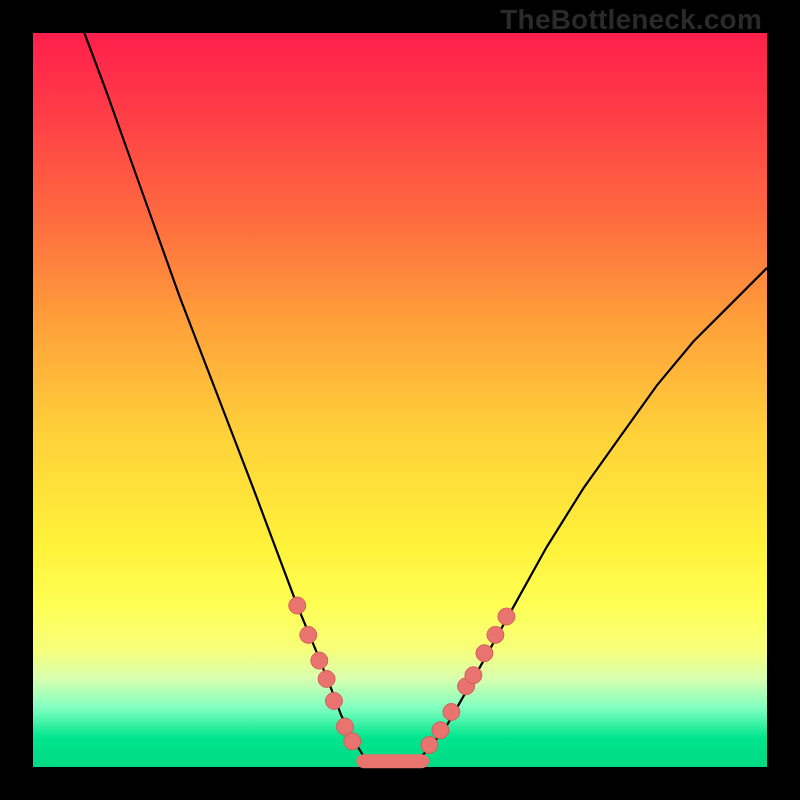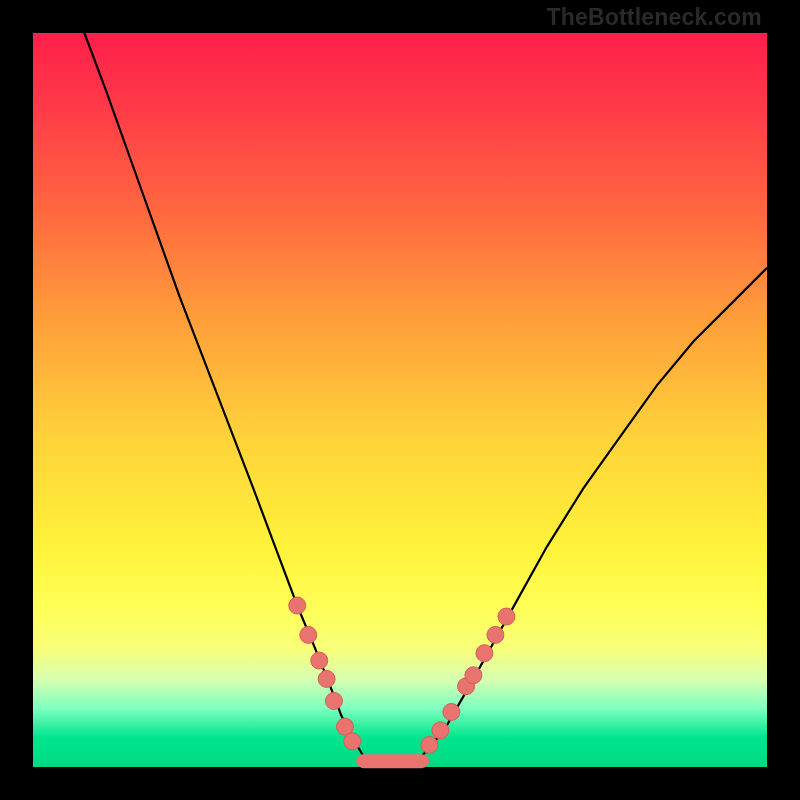--- a/index.html
+++ b/index.html
@@ -40,21 +40,21 @@
       #7fffc0 92%,
       #00e58e 96%,
       #00d982 100%
     );
   }
   .watermark {
     position: absolute;
     top: 4px;
     right: 38px;
     color: #2a2a2a;
-    font-size: 23px;
+    font-size: 28px;
     font-weight: 600;
     letter-spacing: 0.2px;
     user-select: none;
   }
   svg.curve {
     position: absolute;
     left: 0;
     top: 0;
     width: 734px;
     height: 734px;

